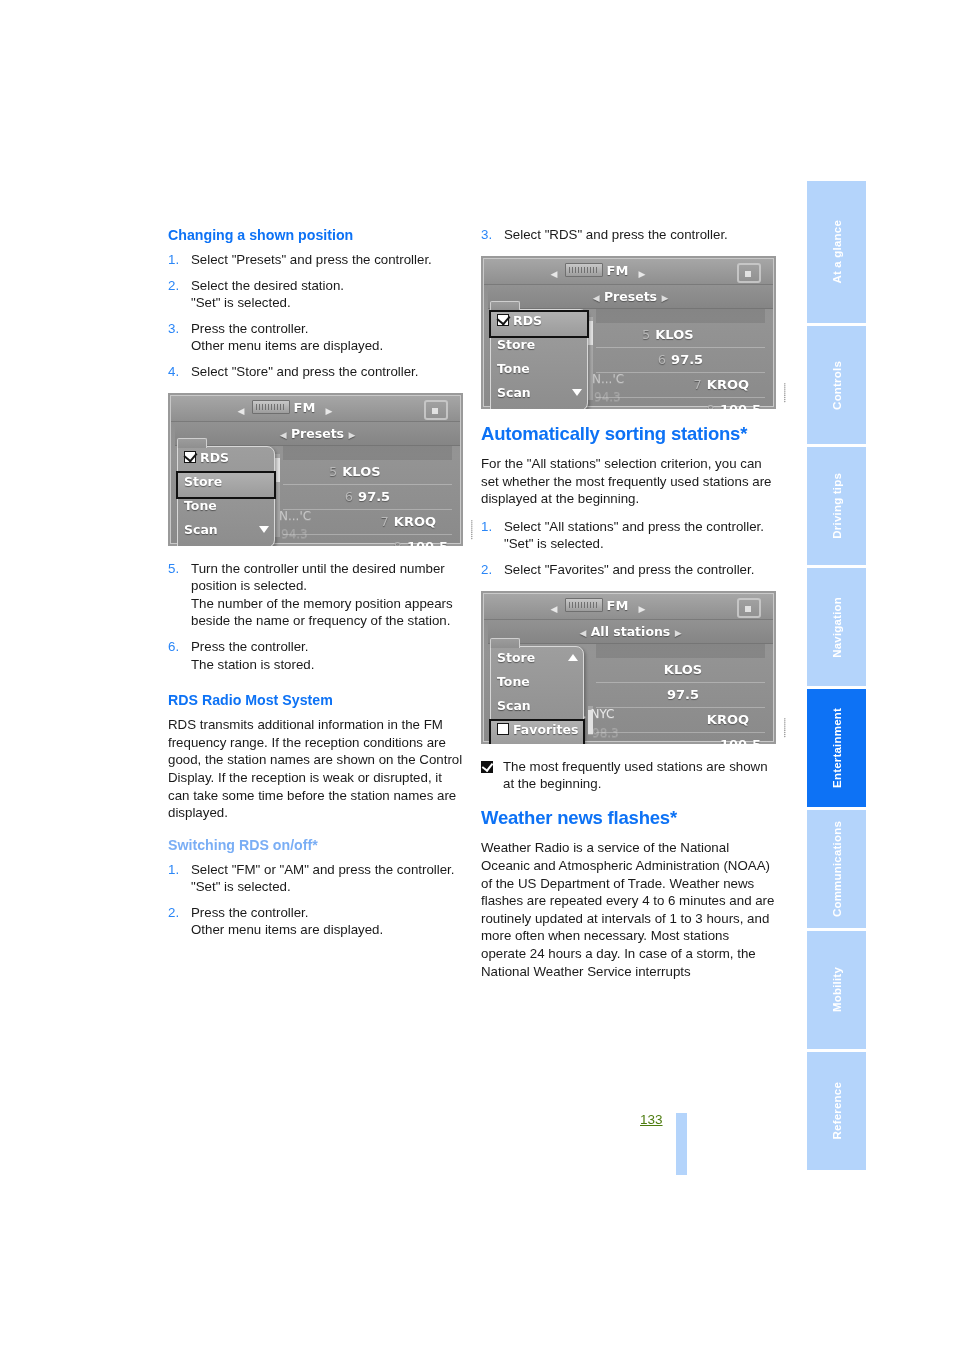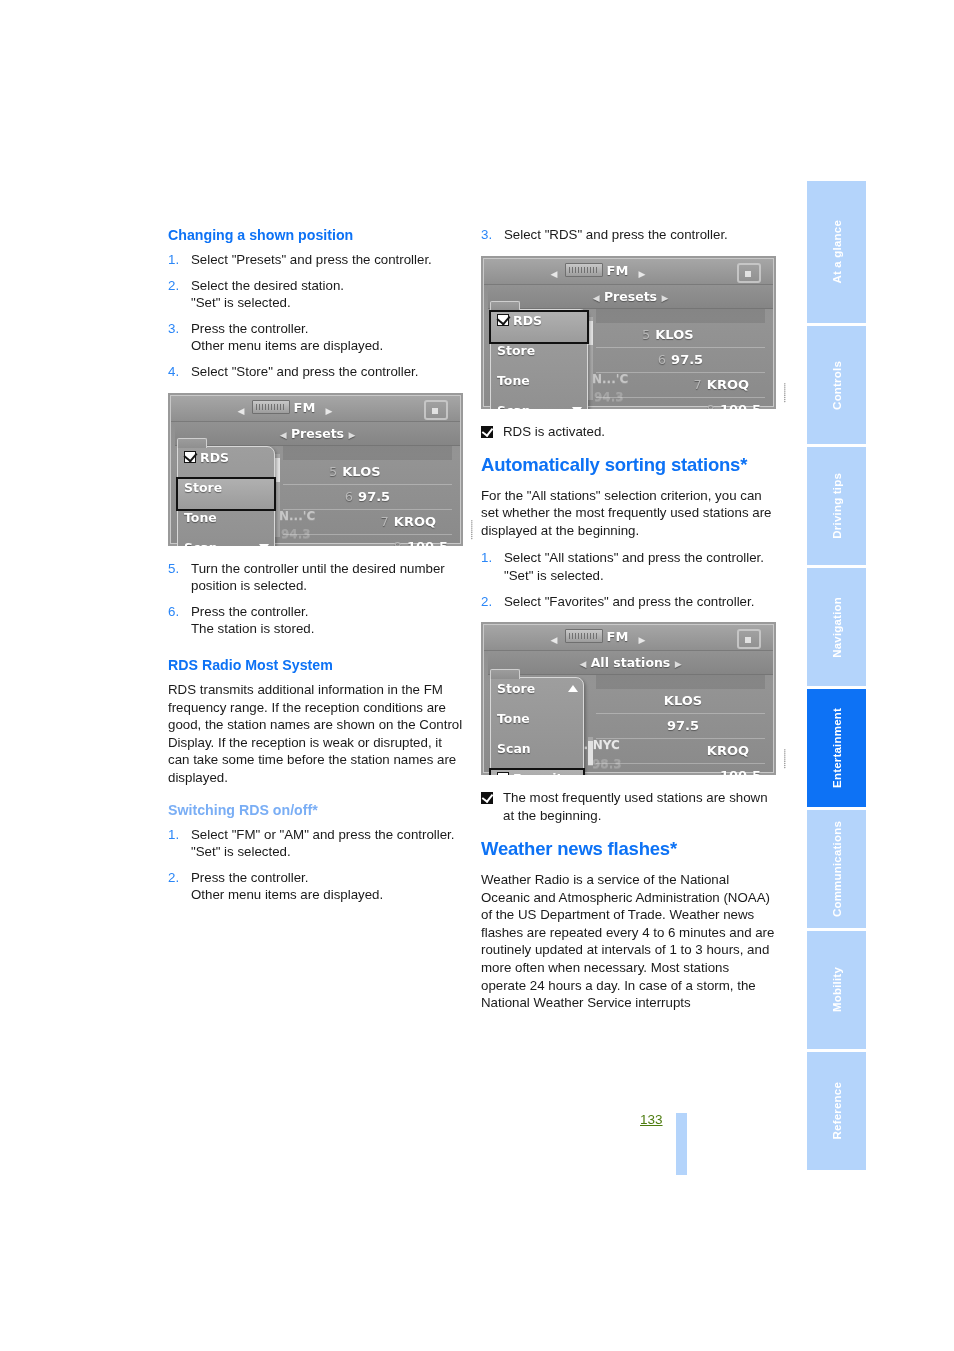--- a/index.html
+++ b/index.html
@@ -197,21 +197,21 @@
   .shot .list .row.r4 { justify-content: flex-end; padding-right: 4px; }
 
   .shot .list .hdr {
     height: 14px;
     background: rgba(120,120,120,.5);
   }
 
   
   .shot .ghost {
     position: absolute;
-    color: #b2b2b2; font-size: 12px; font-weight: bold;
+    color: #b2b2b2; font-size: 12px; font-weight: normal;
     text-shadow: 0 1px 0 rgba(255,255,255,.12);
   }
 
   
   .shot .scroll {
     position: absolute;
     left: 104px; top: 58px; width: 5px; bottom: 6px;
     background: rgba(255,255,255,.22);
   }
   .shot .scroll i {
@@ -225,21 +225,21 @@
     left: 6px; top: 50px;
     width: 96px;
     background: linear-gradient(180deg,#9e9e9e,#8d8d8d);
     border: 1px solid #d8d8d8;
     border-radius: 2px 8px 8px 2px;
     box-shadow: 2px 2px 3px rgba(0,0,0,.25);
     padding: 2px 0;
   }
   .shot .menu .mi {
     position: relative;
-    height: 30px;
+    height: 24px;
     line-height: 18px;
     padding-left: 6px;
     color: #fff;
     font-size: 12.5px;
     font-weight: bold;
     text-shadow: 0 1px 1px rgba(0,0,0,.45);
     white-space: nowrap;
   }
   .shot .menu .mi.sel {
     outline: 2px solid #111;
@@ -454,20 +454,21 @@
           </div>
         </div>
       </div>
       <div class="shotcap">••••••••••</div>
     </div>
 
     <ol class="steps">
       <li>
         <span class="num">5.</span>
         <span>Turn the controller until the desired number position is selected.</span>
+        <span class="sub">The number of the memory position appears beside the name or frequency of the station.</span>
       </li>
       <li>
         <span class="num">6.</span>
         <span>Press the controller.</span>
         <span class="sub">The station is stored.</span>
       </li>
     </ol>
 
     <h2 class="section" style="margin-top:18px">RDS Radio Most System</h2>
     <p class="body">RDS transmits additional information in the FM frequency range. If the reception conditions are good, the station names are shown on the Control Display. If the reception is weak or disrupted, it can take some time before the station names are displayed.</p>
@@ -556,24 +557,20 @@
             <div class="mi">
               <span>Scan</span>
               <span class="caret"></span>
             </div>
           </div>
         </div>
       </div>
       <div class="shotcap">••••••••••</div>
     </div>
 
-    <div class="note">
-      <span class="cbicon"></span>
-      <span>RDS is activated.</span>
-    </div>
 
     <h1 class="bigsection">Automatically sorting stations*</h1>
     <p class="body tight">For the "All stations" selection criterion, you can set whether the most frequently used stations are displayed at the beginning.</p>
 
     <ol class="steps">
       <li>
         <span class="num">1.</span>
         <span>Select "All stations" and press the controller.</span>
         <span class="sub">"Set" is selected.</span>
       </li>

